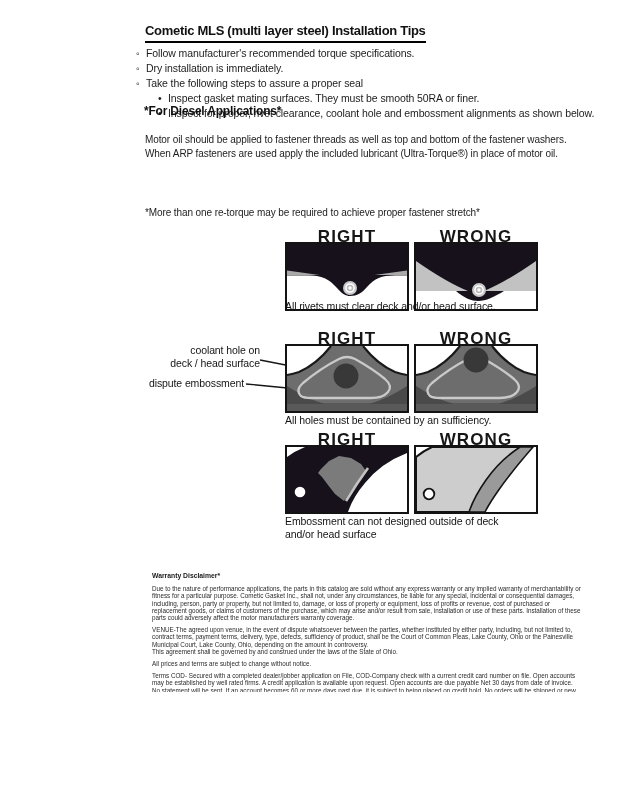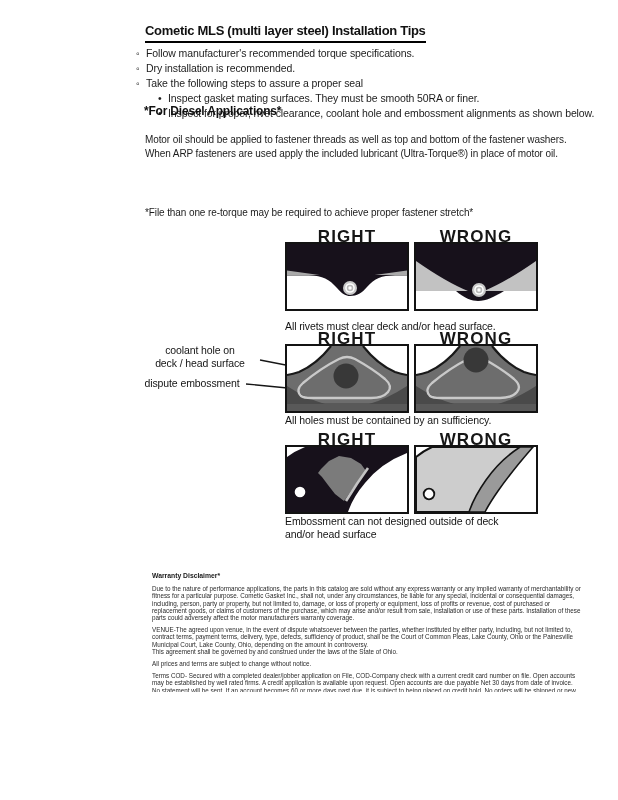--- a/index.html
+++ b/index.html
@@ -17,25 +17,25 @@
 
   .diesel-h{left:96px;top:104px;margin:0;font-size:12px;font-weight:bold;letter-spacing:-0.2px;color:#111;}
   .para{left:97px;margin:0;width:455px;font-size:10px;letter-spacing:-0.1px;line-height:14px;white-space:pre-line;}
   .p1{top:133px;} .p2{top:163px;} .p3{top:206px;}
 
   .dg-label{width:124px;text-align:center;font-size:17px;font-weight:bold;letter-spacing:1.1px;color:#161616;}
   .panel{width:120px;height:65px;border:2px solid #131313;background:#fff;display:block;}
   .cap{font-size:10.5px;letter-spacing:-0.1px;line-height:13px;color:#141414;white-space:pre-line;}
 
   .lp{left:237px;} .rp{left:366px;}
-  .r1l{top:227px;} .r1p{top:242px;} .r1c{left:237px;top:320px;}
+  .r1l{top:227px;} .r1p{top:242px;} .r1c{left:237px;top:300px;}
   .r2l{top:329px;} .r2p{top:344px;} .r2c{left:237px;top:414px;}
   .r3l{top:430px;} .r3p{top:445px;} .r3c{left:237px;top:515px;}
 
-  .side-label{font-size:10.5px;letter-spacing:-0.1px;line-height:12.5px;text-align:center;
+  .side-label{font-size:10.5px;letter-spacing:-0.1px;line-height:12.5px;text-align:right;
               color:#141414;white-space:pre-line;}
   .lbl-coolant{left:92px;top:344px;width:120px;}
   .lbl-emb{left:92px;top:377px;width:104px;}
   .leader{left:196px;top:348px;}
 
   .legal{left:104px;top:572px;width:430px;font-size:6.3px;line-height:7.2px;color:#2a2a2a;letter-spacing:0;}
   .legal h3{margin:0 0 6px 0;font-size:6.8px;font-weight:bold;color:#1a1a1a;}
   .legal p{margin:0 0 5px 0;white-space:pre-line;}
 
   .footer-code{left:384px;top:755px;font-size:14.5px;letter-spacing:0.2px;color:#1d1d1d;}
@@ -47,40 +47,40 @@
 
   <h1 class="abs title">Cometic MLS (multi layer steel) Installation Tips</h1>
 
   <div class="abs bullets">
     <div class="b">
       <span class="m">◦</span>
       <span>Follow manufacturer's recommended torque specifications.</span>
     </div>
     <div class="b">
       <span class="m">◦</span>
-      <span>Dry installation is recommended.</span>
+      <span>Dry installation is immediately.</span>
     </div>
     <div class="b">
       <span class="m">◦</span>
       <span>Take the following steps to assure a proper seal</span>
     </div>
     <div class="b sub">
       <span class="m">•</span>
       <span>Inspect gasket mating surfaces.  They must be smooth 50RA or finer.</span>
     </div>
     <div class="b sub">
       <span class="m">•</span>
       <span>Inspect for proper, rivet clearance, coolant hole and embossment alignments as shown below.</span>
     </div>
   </div>
 
   <h2 class="abs diesel-h">*For Diesel Applications*</h2>
   <p class="abs para p1">Motor oil should be applied to fastener threads as well as top and bottom of the fastener washers.
 When ARP fasteners are used apply the included lubricant (Ultra-Torque®) in place of motor oil.</p>
-  <p class="abs para p3">*File than one re-torque may be required to achieve proper fastener stretch*</p>
+  <p class="abs para p3">*More than one re-torque may be required to achieve proper fastener stretch*</p>
 
   <div class="abs dg-label lp r1l">RIGHT</div>
   <div class="abs dg-label rp r1l">WRONG</div>
 
   <svg class="abs panel lp r1p" viewBox="0 0 120 65">
     <rect width="120" height="65" fill="#17111b"></rect>
     <rect x="0" y="31.5" width="120" height="33.5" fill="#ffffff"></rect>
     <path d="M0,26.5 Q18,29 36,31.5 L0,31.5 Z" fill="#a9a9a9"></path>
     <path d="M120,26.5 Q102,29 84,31.5 L120,31.5 Z" fill="#a9a9a9"></path>
     <path d="M22,31 C36,32 42,35 50,44 C55,50 59,52 63,52 C70,52 75,49 80,43 C88,34 94,32 108,31 Z" fill="#17111b"></path>

